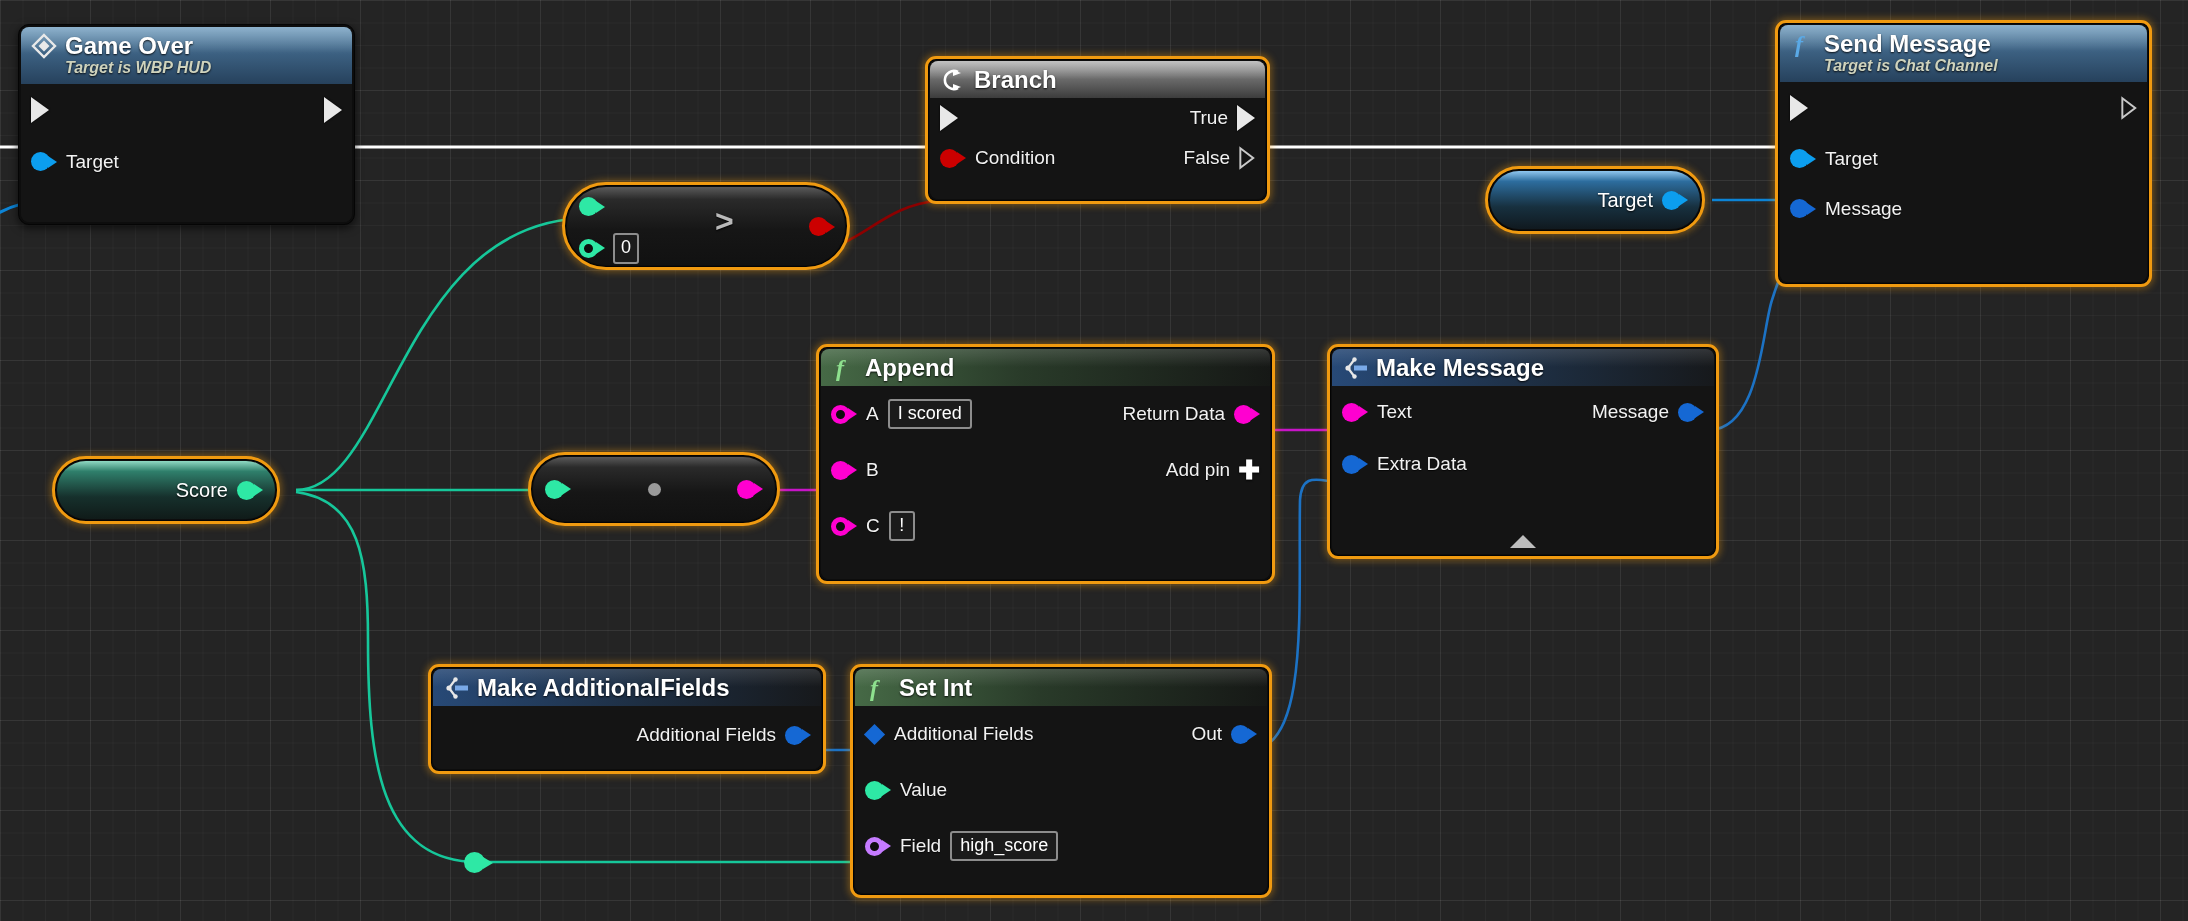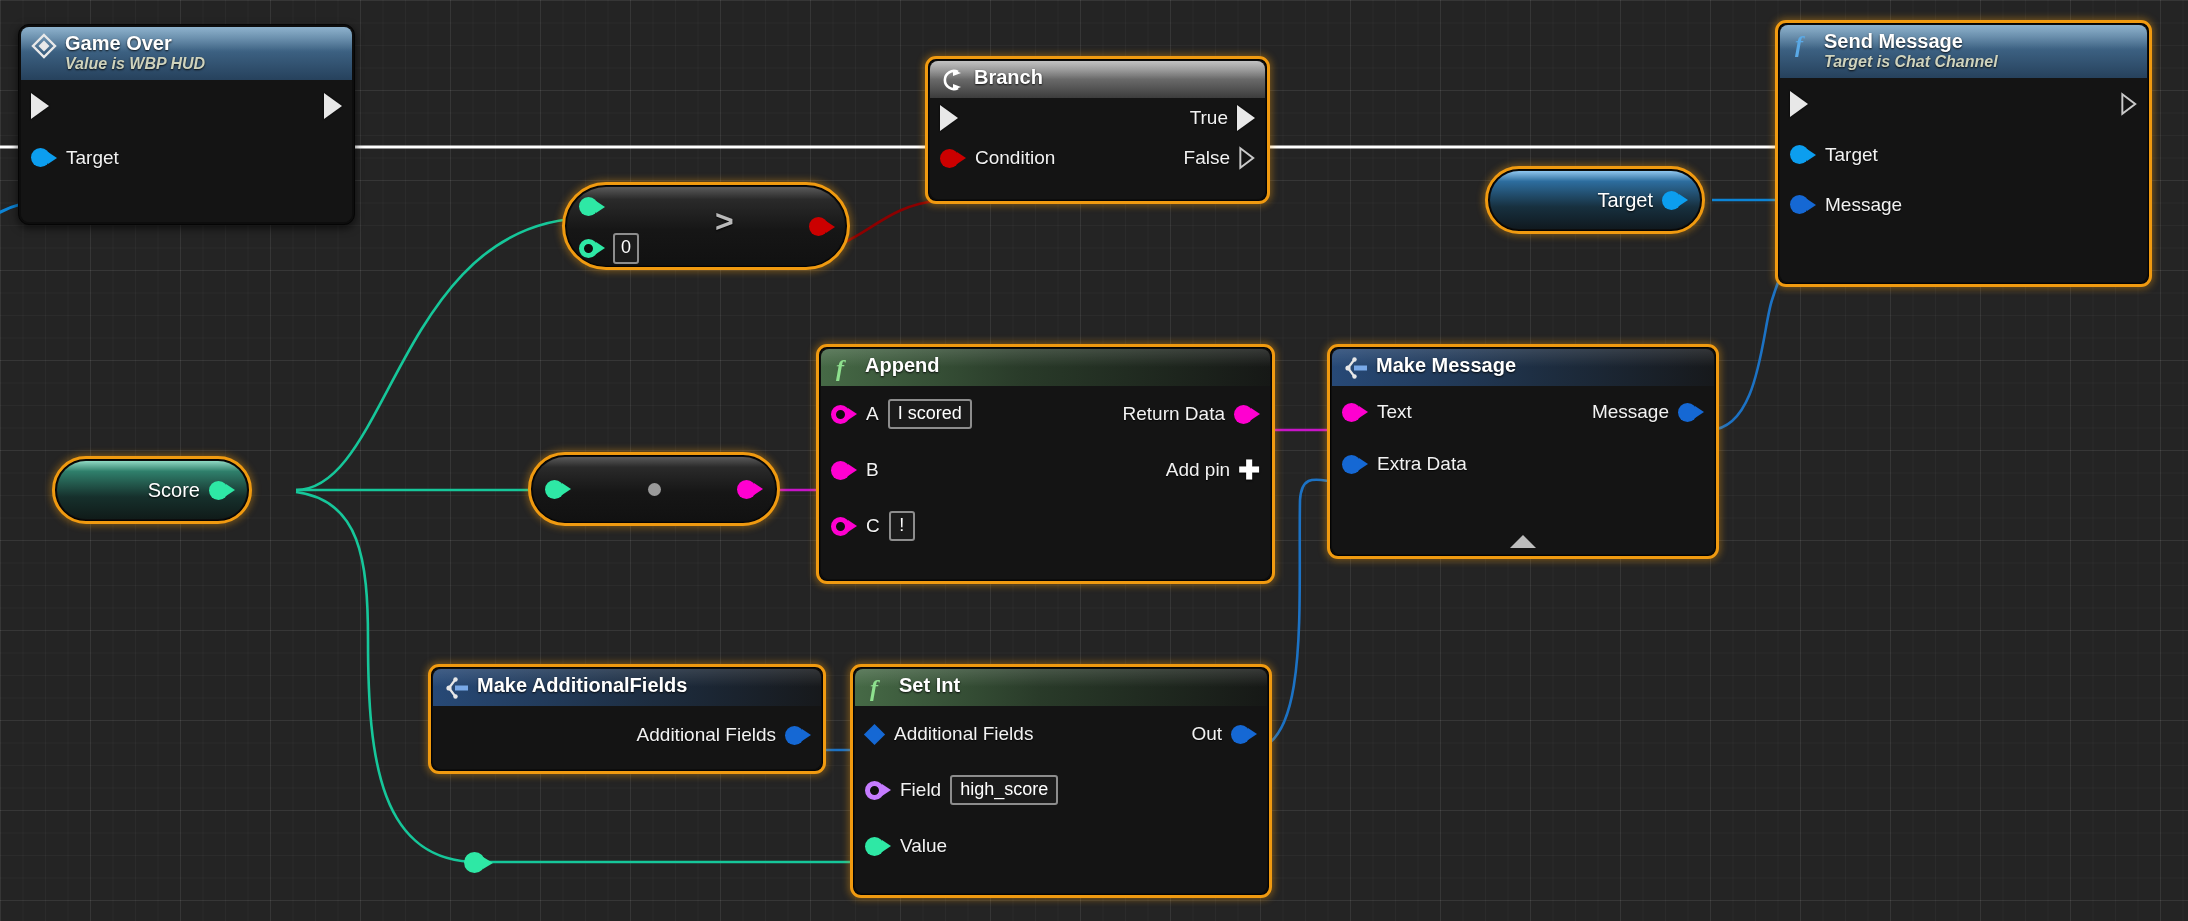--- a/index.html
+++ b/index.html
@@ -75,21 +75,21 @@
   .title-icon {
     flex: 0 0 auto;
     width: 26px; height: 26px;
     margin-right: 8px;
     display: flex; align-items: center; justify-content: center;
     position: relative; z-index: 2;
   }
   .title-text { position: relative; z-index: 2; line-height: 1.05; }
   .title-name {
     color: #ffffff;
-    font-size: 20px;
+    font-size: 24px;
     font-weight: bold;
     text-shadow: 0 1px 2px rgba(0,0,0,0.85);
     white-space: nowrap;
   }
   .title-sub {
     color: #cfd3bd;
     font-size: 16px;
     font-style: italic;
     font-weight: bold;
     margin-top: 2px;
@@ -260,21 +260,21 @@
       <div class="title blue">
         <div class="gloss"></div>
         <div class="title-icon">
           <svg width="26" height="26" viewBox="0 0 26 26">
             <polygon points="13,2 24,13 13,24 2,13" fill="none" stroke="#e9e9e9" stroke-width="2.4"></polygon>
             <polygon points="13,7.5 18.5,13 13,18.5 7.5,13" fill="#e9e9e9"></polygon>
           </svg>
         </div>
         <div class="title-text">
           <div class="title-name">Game Over</div>
-          <div class="title-sub">Value is WBP HUD</div>
+          <div class="title-sub">Target is WBP HUD</div>
         </div>
       </div>
       <div class="body">
         <div class="row tall" style="height:52px;">
           <span class="pin pin-in">
               <span class="exec"></span>
             </span>
           <span class="spacer"></span>
           <span class="pin pin-out">
               <span class="exec"></span>
@@ -413,21 +413,21 @@
       <div class="compact-body" style="justify-content:flex-end; padding-right:12px;">
         <span class="var-label">Target</span>
         <span class="pin pin-out">
           <span class="dot" style="background:#0c9eef"></span>
             <span class="arrowhead" style="border-left:9px solid #0c9eef"></span>
         </span>
       </div>
     </div>
   </div>
 
-  <div class="node selected compact var-green" style="left:52px; top:456px; width:200px; height:68px;">
+  <div class="node selected compact var-green" style="left:52px; top:456px; width:228px; height:68px;">
     <div class="node-inner">
       <div class="compact-body" style="justify-content:flex-end; padding-right:12px;">
         <span class="var-label">Score</span>
         <span class="pin pin-out">
           <span class="dot" style="background:#2ee8a5"></span>
             <span class="arrowhead" style="border-left:9px solid #2ee8a5"></span>
         </span>
       </div>
     </div>
   </div>
@@ -596,32 +596,32 @@
           <span class="lbl">Additional Fields</span>
           <span class="spacer"></span>
           <span class="lbl">Out</span>
           <span class="pin pin-out">
             <span class="dot" style="background:#1568d4"></span>
               <span class="arrowhead" style="border-left:9px solid #1568d4"></span>
           </span>
         </div>
         <div class="row" style="height:56px;">
           <span class="pin pin-in">
+            <span class="dot" style="background:#2ee8a5"></span>
+              <span class="arrowhead" style="border-left:9px solid #2ee8a5"></span>
+          </span>
+          <span class="lbl">Value</span>
+        </div>
+        <div class="row" style="height:56px;">
+          <span class="pin pin-in">
             <span class="dot hollow" style="border:5px solid #c57bff"></span>
               <span class="arrowhead" style="border-left:9px solid #c57bff"></span>
           </span>
           <span class="lbl">Field</span>
           <span class="valbox">high_score</span>
-        </div>
-        <div class="row" style="height:56px;">
-          <span class="pin pin-in">
-            <span class="dot" style="background:#2ee8a5"></span>
-              <span class="arrowhead" style="border-left:9px solid #2ee8a5"></span>
-          </span>
-          <span class="lbl">Value</span>
         </div>
       </div>
     </div>
   </div>
 
   <div class="reroute" style="left:464px; top:852px;">
     <span class="dot" style="background:#2ee8a5; width:21px; height:21px;"></span>
     <span class="arrowhead" style="border-left:10px solid #2ee8a5"></span>
   </div>
 

